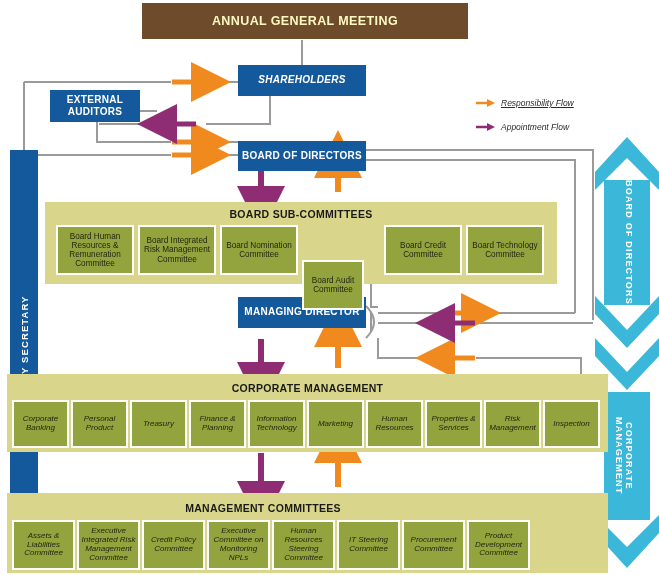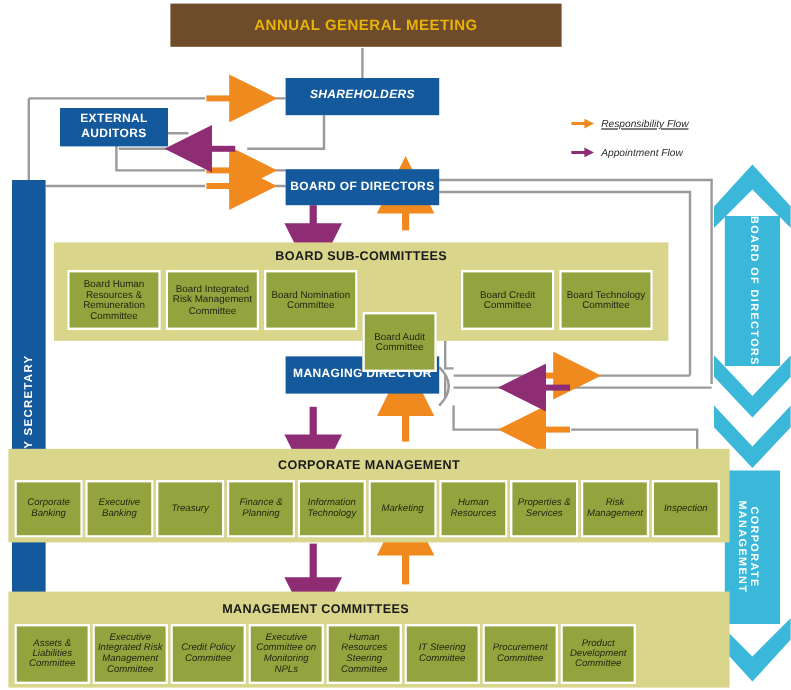--- a/index.html
+++ b/index.html
@@ -4,21 +4,21 @@
 <style>
   html,body{margin:0;padding:0;background:#ffffff;}
   body{width:659px;height:575px;position:relative;overflow:hidden;
        font-family:"Liberation Sans","DejaVu Sans",sans-serif;}
   .canvas{position:absolute;left:0;top:0;width:659px;height:575px;}
   svg.wires{position:absolute;left:0;top:0;width:659px;height:575px;}
 
   .box{position:absolute;box-sizing:border-box;display:flex;align-items:center;
        justify-content:center;text-align:center;}
 
-  .agm{background:#6E4B2A;color:#eab308;font-weight:bold;font-size:12.5px;letter-spacing:.4px;}
+  .agm{background:#6E4B2A;color:#fef9c3;font-weight:bold;font-size:12.5px;letter-spacing:.4px;}
   .blue{background:#14599B;color:#fff;font-weight:bold;font-size:10px;letter-spacing:.3px;line-height:1.25;}
   .vbar{background:#14599B;color:#fff;font-weight:bold;font-size:9.5px;letter-spacing:1.1px;
         writing-mode:vertical-rl;transform:rotate(180deg);}
 
   .panel{position:absolute;box-sizing:border-box;background:#D9D58A;}
   .panel-title{position:absolute;left:0;right:0;text-align:center;font-weight:bold;
                font-size:10.5px;color:#1a1a1a;letter-spacing:.3px;}
 
   .cell{position:absolute;box-sizing:border-box;background:#93A43F;border:2px solid #ffffff;
         display:flex;align-items:center;justify-content:center;text-align:center;
@@ -155,21 +155,21 @@
   <div class="cell plain" style="left:56px;top:225px;width:78px;height:50px;">Board Human Resources &amp; Remuneration Committee</div>
   <div class="cell plain" style="left:138px;top:225px;width:78px;height:50px;">Board Integrated Risk Management Committee</div>
   <div class="cell plain" style="left:220px;top:225px;width:78px;height:50px;">Board Nomination Committee</div>
   <div class="cell plain" style="left:302px;top:225px;width:62px;height:50px;margin-top:35px;">Board Audit Committee</div>
   <div class="cell plain" style="left:384px;top:225px;width:78px;height:50px;">Board Credit Committee</div>
   <div class="cell plain" style="left:466px;top:225px;width:78px;height:50px;">Board Technology Committee</div>
 
   <div class="panel" style="left:7px;top:374px;width:601px;height:78px;"></div>
   <div class="panel-title" style="left:7px;top:382px;width:601px;">CORPORATE MANAGEMENT</div>
   <div class="cell serif-i" style="left:12px;top:400px;width:57px;height:48px;">Corporate Banking</div>
-  <div class="cell serif-i" style="left:71px;top:400px;width:57px;height:48px;">Executive Banking</div>
+  <div class="cell serif-i" style="left:71px;top:400px;width:57px;height:48px;">Personal Product</div>
   <div class="cell serif-i" style="left:130px;top:400px;width:57px;height:48px;">Treasury</div>
   <div class="cell serif-i" style="left:189px;top:400px;width:57px;height:48px;">Finance &amp; Planning</div>
   <div class="cell serif-i" style="left:248px;top:400px;width:57px;height:48px;">Information Technology</div>
   <div class="cell serif-i" style="left:307px;top:400px;width:57px;height:48px;">Marketing</div>
   <div class="cell serif-i" style="left:366px;top:400px;width:57px;height:48px;">Human Resources</div>
   <div class="cell serif-i" style="left:425px;top:400px;width:57px;height:48px;">Properties &amp; Services</div>
   <div class="cell serif-i" style="left:484px;top:400px;width:57px;height:48px;">Risk Management</div>
   <div class="cell serif-i" style="left:543px;top:400px;width:57px;height:48px;">Inspection</div>
 
   <div class="panel" style="left:7px;top:493px;width:601px;height:80px;"></div>

